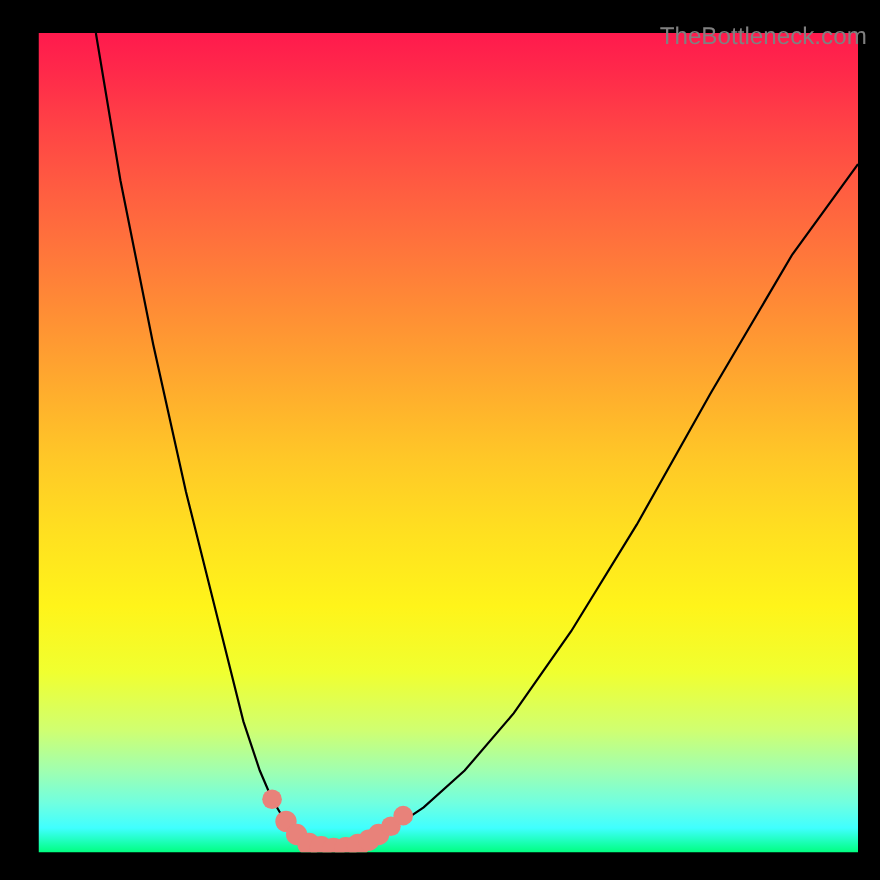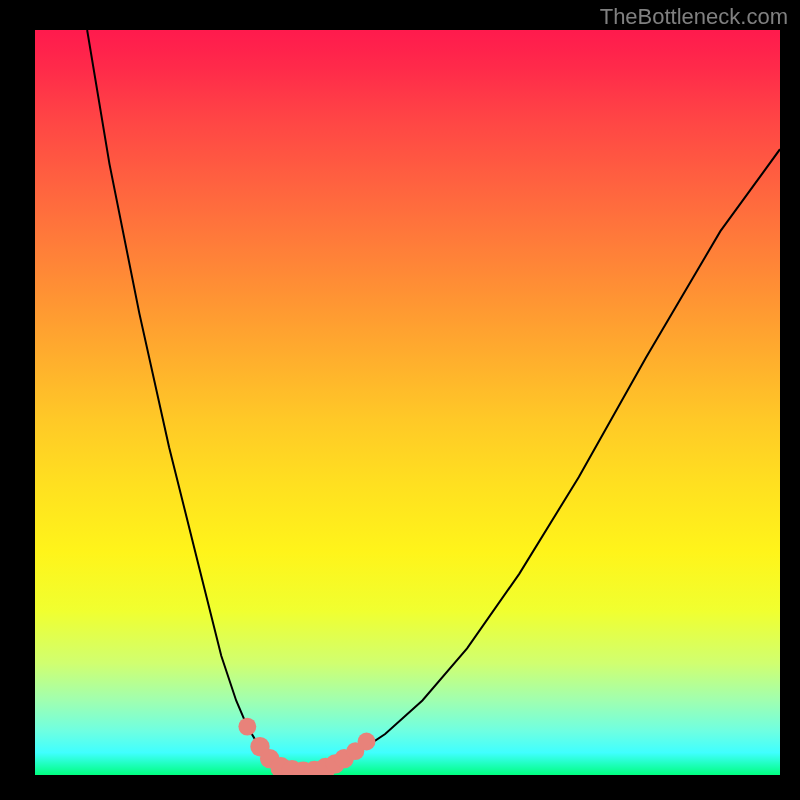--- a/index.html
+++ b/index.html
@@ -6,21 +6,21 @@
     margin: 0;
     padding: 0;
     width: 800px;
     height: 800px;
     background: #000;
     position: relative;
     font-family: Arial, sans-serif;
   }
   .watermark {
     position: absolute;
-    top: 4px;
+    top: 20px;
     right: 12px;
     color: #808080;
     font-size: 22px;
     font-weight: 500;
     z-index: 10;
   }
   .plot-area {
     position: absolute;
     left: 35px;
     top: 30px;

